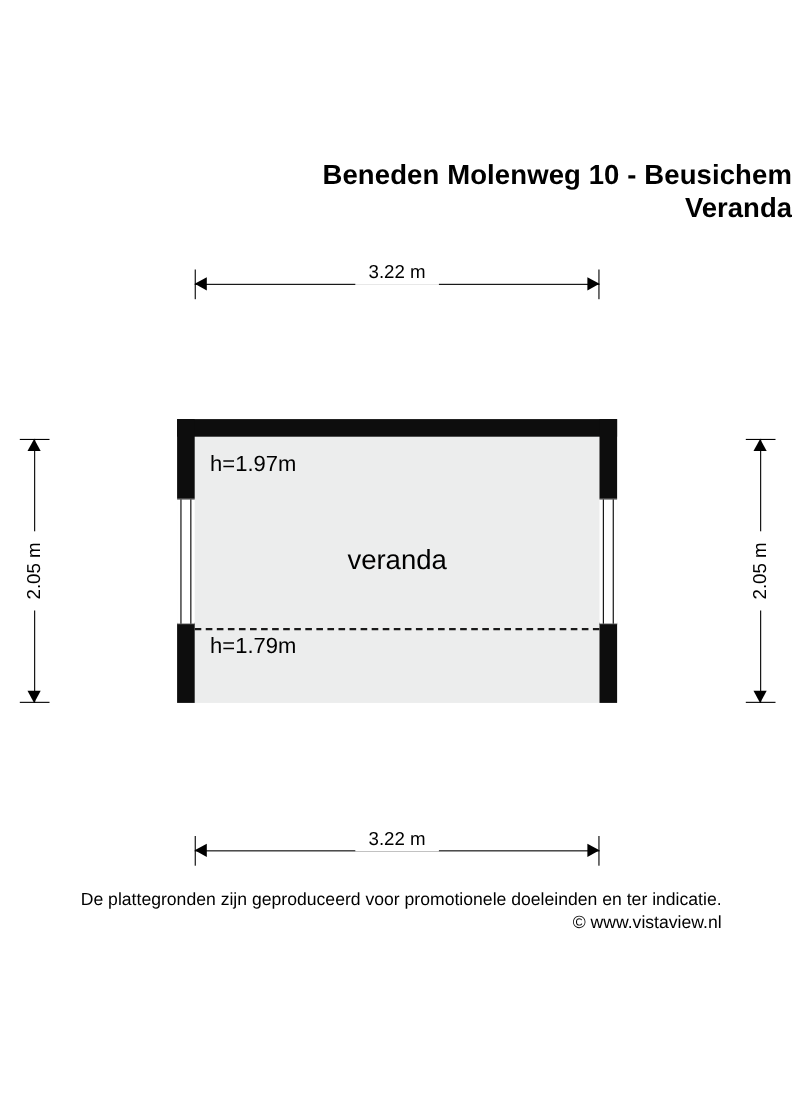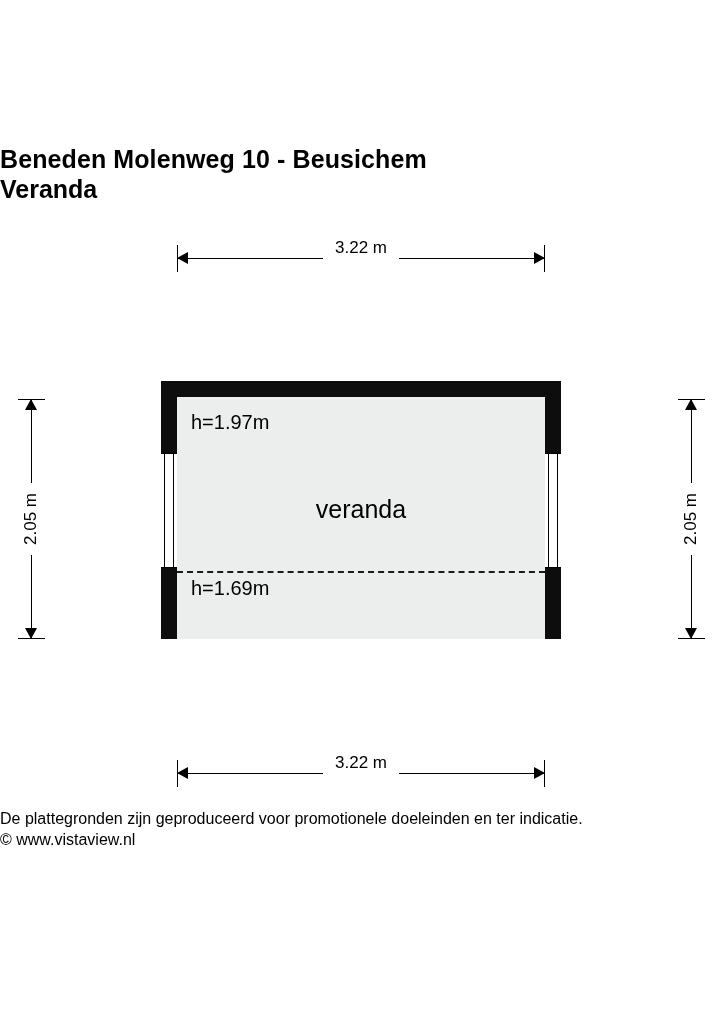--- a/index.html
+++ b/index.html
@@ -20,21 +20,21 @@
     position: absolute;
     inset: 0;
   }
 
   
   .title-block {
     position: absolute;
     top: 144px;
     left: 0;
     width: 720px;
-    text-align: left;
+    text-align: right;
   }
   .title-line1 {
     font-size: 25px;
     font-weight: bold;
     letter-spacing: 0.1px;
     line-height: 30px;
   }
   .title-line2 {
     font-size: 25px;
     font-weight: bold;
@@ -253,21 +253,21 @@
     left: 30px;
     top: 195px;
   }
 
   
   .footer {
     position: absolute;
     top: 808px;
     left: 0;
     width: 656px;
-    text-align: left;
+    text-align: right;
   }
   .footer div {
     font-size: 16px;
     line-height: 21px;
   }
 </style>
 </head>
 <body>
 
 <div class="page">
@@ -313,21 +313,21 @@
     <div class="wall wall-right-top"></div>
     <div class="wall wall-right-bottom"></div>
 
     <div class="window window-left"></div>
     <div class="window window-right"></div>
 
     <div class="open-edge"></div>
 
     <div class="height-label height-top">h=1.97m</div>
     <div class="room-label">veranda</div>
-    <div class="height-label height-bottom">h=1.69m</div>
+    <div class="height-label height-bottom">h=1.79m</div>
   </div>
 
   <div class="dim-h" style="left:177px; top:752px; width:368px;">
     <div class="line"></div>
     <div class="tick-l"></div>
     <div class="tick-r"></div>
     <div class="arrow-l"></div>
     <div class="arrow-r"></div>
     <div class="label">3.22 m</div>
   </div>

